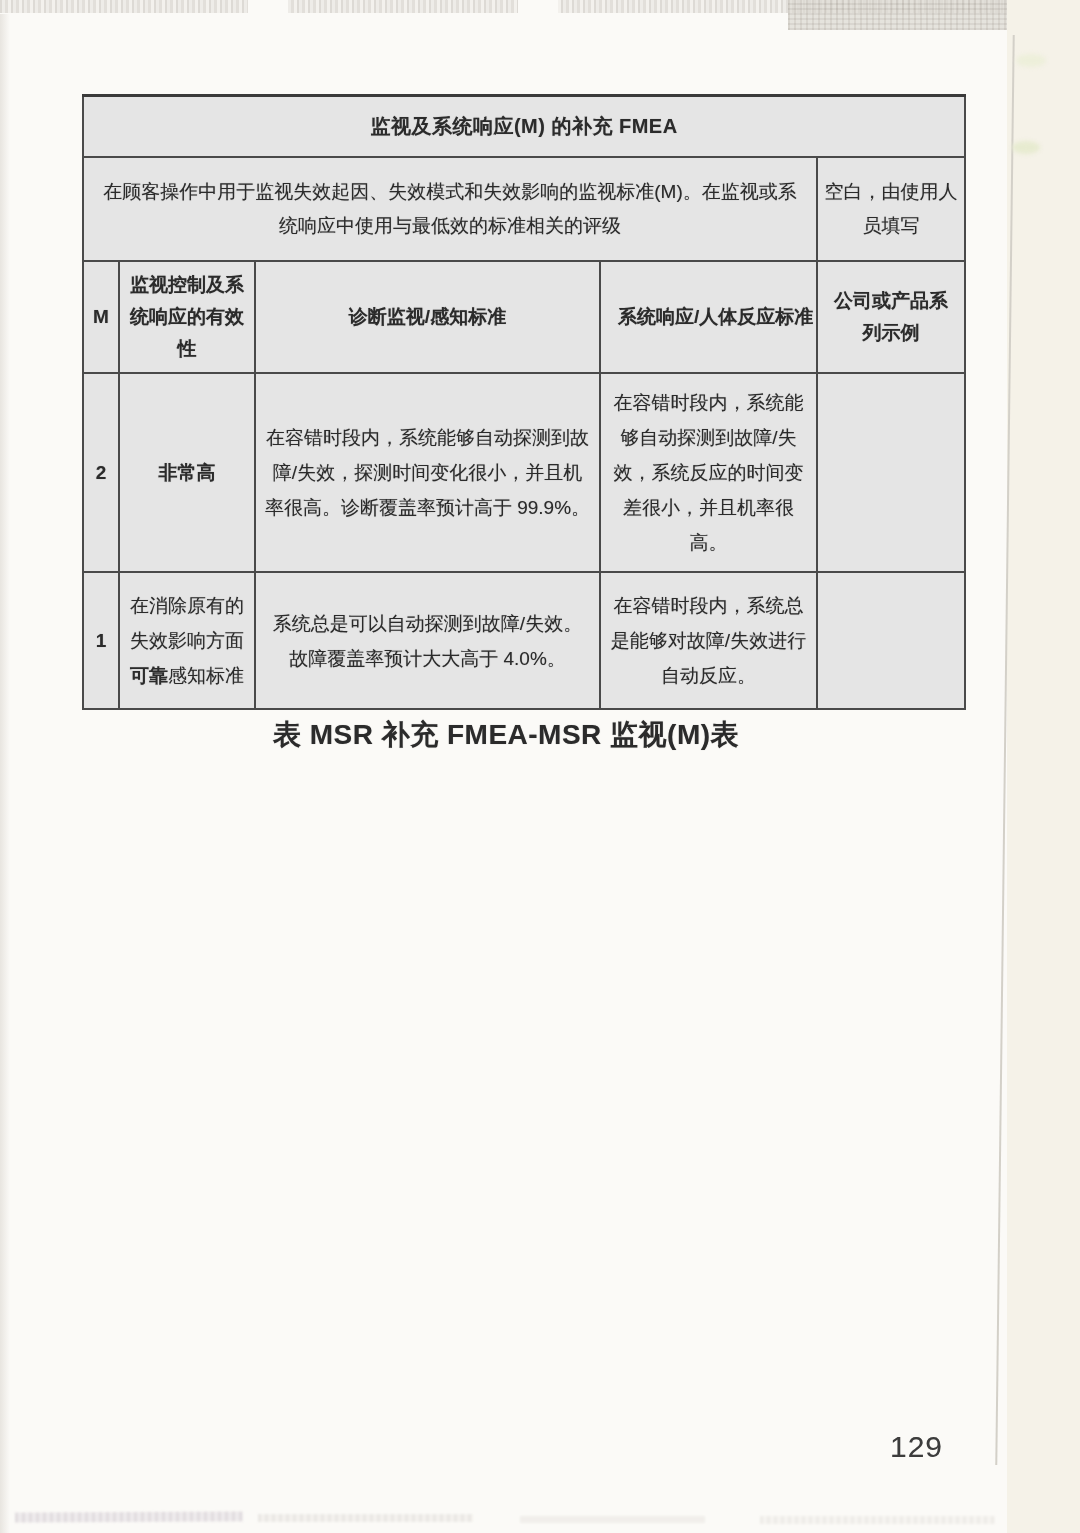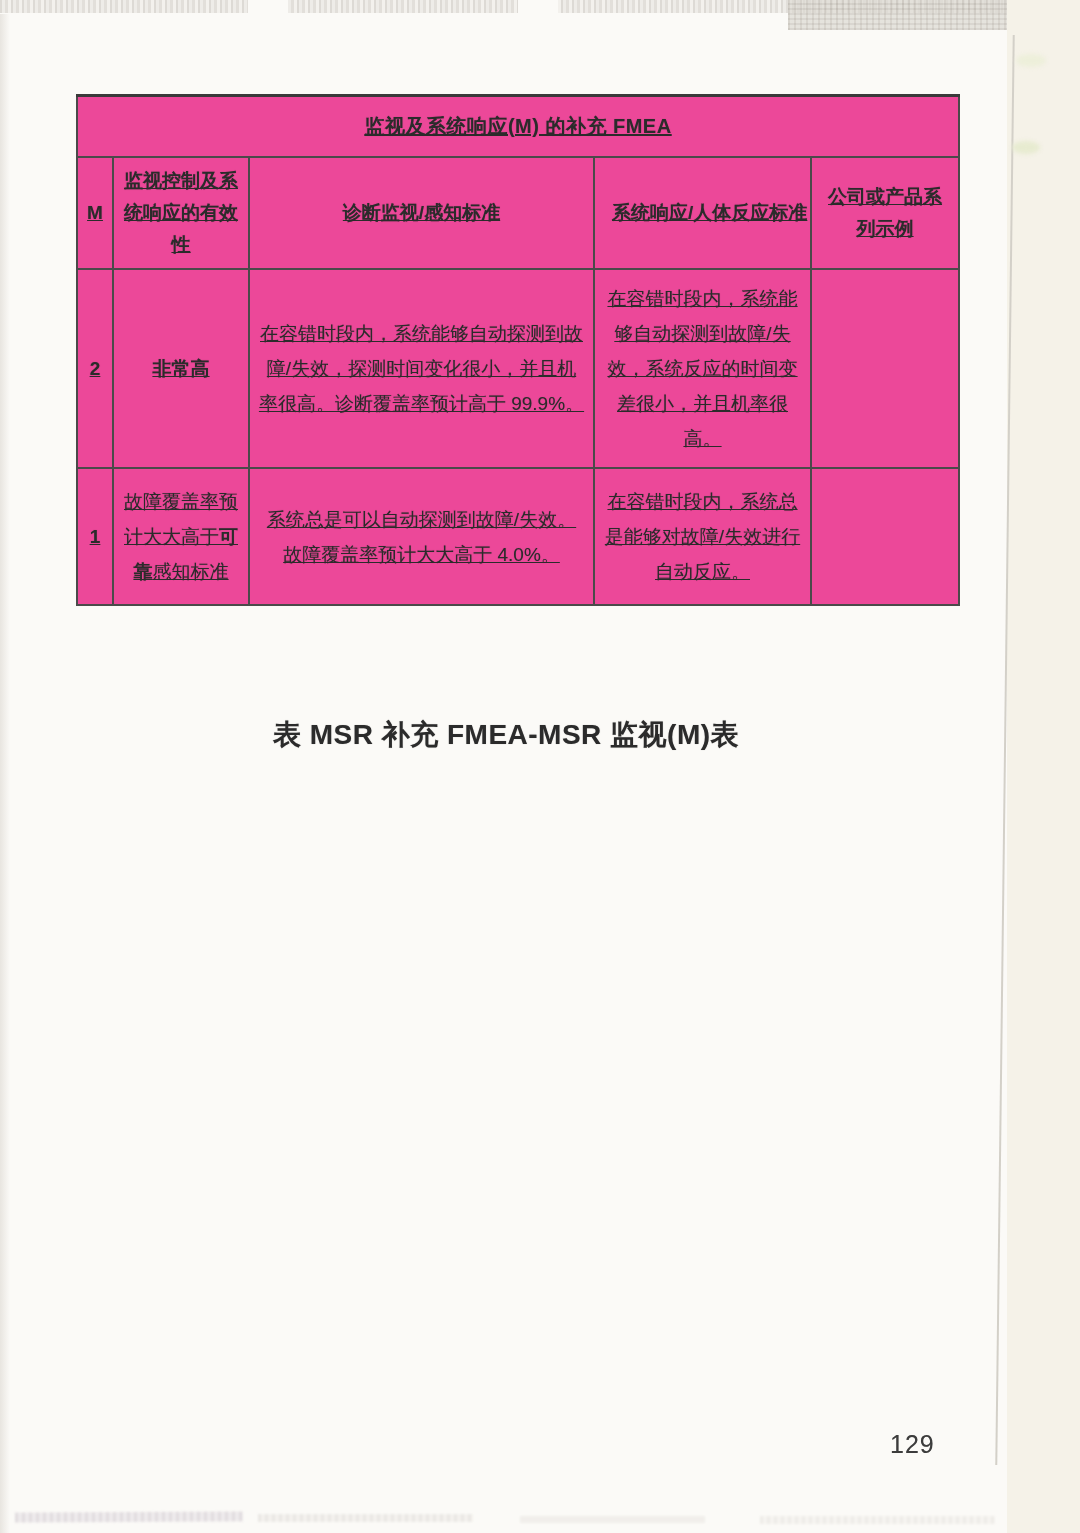--- a/index.html
+++ b/index.html
@@ -52,27 +52,26 @@
   .strip-c { left: 520px; top: 1516px; width: 185px; height: 7px; background: #e9e6e2; opacity: .55; }
   .strip-d { left: 760px; top: 1516px; width: 235px; height: 8px;
              background: repeating-linear-gradient(90deg, #e2dfda 0 3px, #f1efeb 3px 7px); opacity: .5; }
   .left-shade {
     position: absolute; left: 0; top: 14px; width: 10px; height: 1519px;
     background: linear-gradient(90deg, #e8e5e0, rgba(251,250,247,0));
   }
 
   
   table.fmea {
-    position: absolute; left: 76px; top: 94px;
+    position: absolute; left: 82px; top: 94px;
     width: 884px;
     border-collapse: collapse;
     table-layout: fixed;
-    background: #ec4899;
+    background: #e5e5e5;
     text-shadow: 0 0 1px rgba(43,43,43,.35);
-    text-decoration: underline;
   }
   table.fmea td, table.fmea th {
     border: 2px solid #4a4a4a;
     vertical-align: middle;
     text-align: center;
     font-size: 19px;
     line-height: 35px;
     padding: 2px 8px;
     overflow: hidden;
   }
@@ -95,21 +94,21 @@
   
   .caption {
     position: absolute; left: 78px; top: 716px; width: 884px;
     text-align: center; font-weight: bold; font-size: 28px;
     letter-spacing: .5px;
     transform: translateX(-14px);
     text-shadow: 0 0 1px rgba(43,43,43,.35);
   }
   .page-number {
     position: absolute; left: 890px; top: 1430px;
-    font-size: 25px; color: #3c3c3c; letter-spacing: 1px;
+    font-size: 30px; color: #3c3c3c; letter-spacing: 1px;
     text-shadow: 0 0 .5px rgba(60,60,60,.4);
   }
 </style>
 </head>
 <body>
 
 <div class="top-band"></div>
 <div class="top-band-gap gap-a"></div>
 <div class="top-band-gap gap-b"></div>
 <div class="top-band-block"></div>
@@ -128,37 +127,41 @@
     <col style="width:36px">
       <col style="width:136px">
       <col style="width:345px">
     <col style="width:217px">
       <col style="width:148px">
   </colgroup>
   <tbody>
       <tr class="title-row">
     <td colspan="5">监视及系统响应(M) 的补充 FMEA</td>
   </tr>
+  <tr class="desc-row">
+    <td colspan="4" class="desc-main">在顾客操作中用于监视失效起因、失效模式和失效影响的监视标准(M)。在监视或系统响应中使用与最低效的标准相关的评级</td>
+    <td class="desc-note">空白，由使用人员填写</td>
+  </tr>
   <tr class="header-row">
     <th>M</th>
     <th>监视控制及系统响应的有效性</th>
     <th class="h-diag">诊断监视/感知标准</th>
     <th class="h-resp">系统响应/人体反应标准</th>
     <th>公司或产品系列示例</th>
   </tr>
   <tr class="row-2">
     <td class="c-m">2</td>
     <td class="c-eff"><span></span><b>非常高</b><span></span></td>
     <td class="c-diag">在容错时段内，系统能够自动探测到故障/失效，探测时间变化很小，并且机率很高。诊断覆盖率预计高于 99.9%。</td>
     <td class="c-resp">在容错时段内，系统能够自动探测到故障/失效，系统反应的时间变差很小，并且机率很高。</td>
     <td></td>
   </tr>
   <tr class="row-1">
     <td class="c-m">1</td>
-    <td class="c-eff"><span>故障覆盖率预计大大高于</span><b>可靠</b><span>感知标准</span></td>
+    <td class="c-eff"><span>在消除原有的失效影响方面</span><b>可靠</b><span>感知标准</span></td>
     <td class="c-diag">系统总是可以自动探测到故障/失效。故障覆盖率预计大大高于 4.0%。</td>
     <td class="c-resp">在容错时段内，系统总是能够对故障/失效进行自动反应。</td>
     <td></td>
   </tr>
 </tbody>
   </table>
 
 <div class="caption">表 MSR 补充 FMEA-MSR 监视(M)表</div>
 <div class="page-number">129</div>
 

